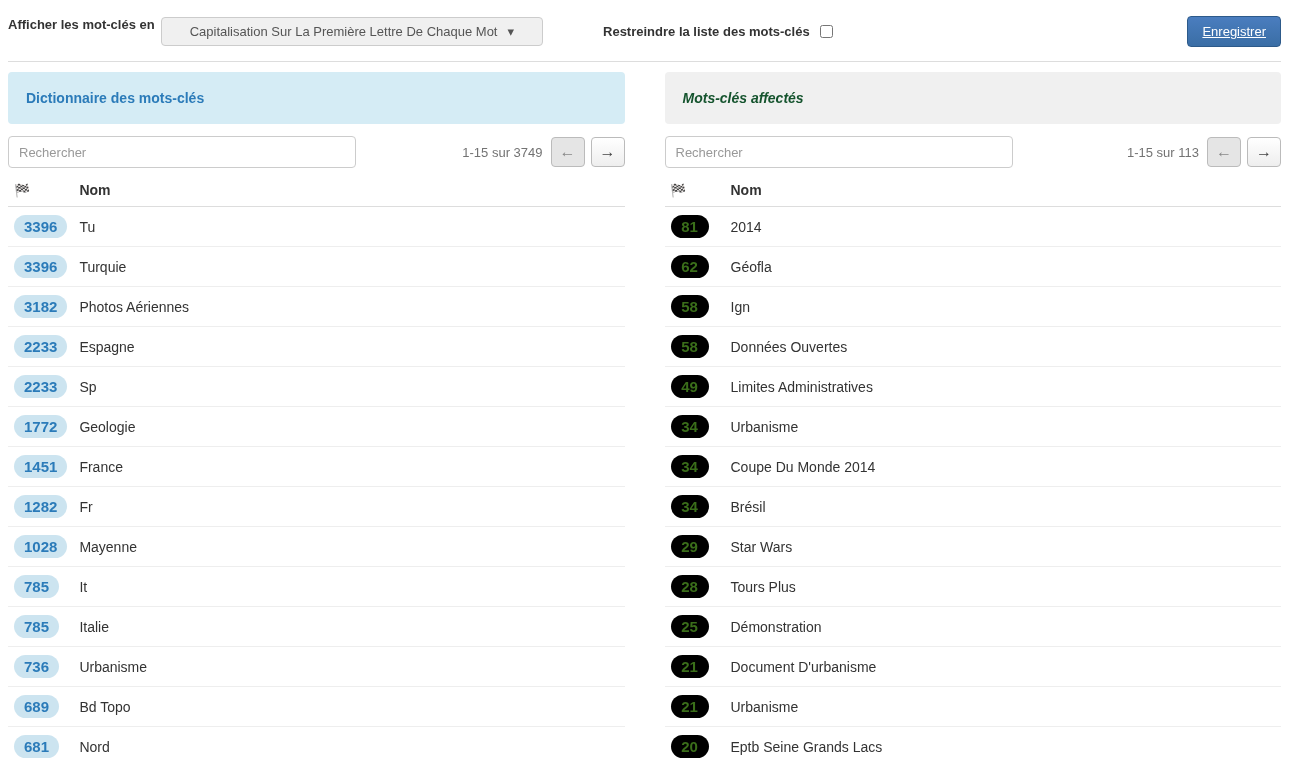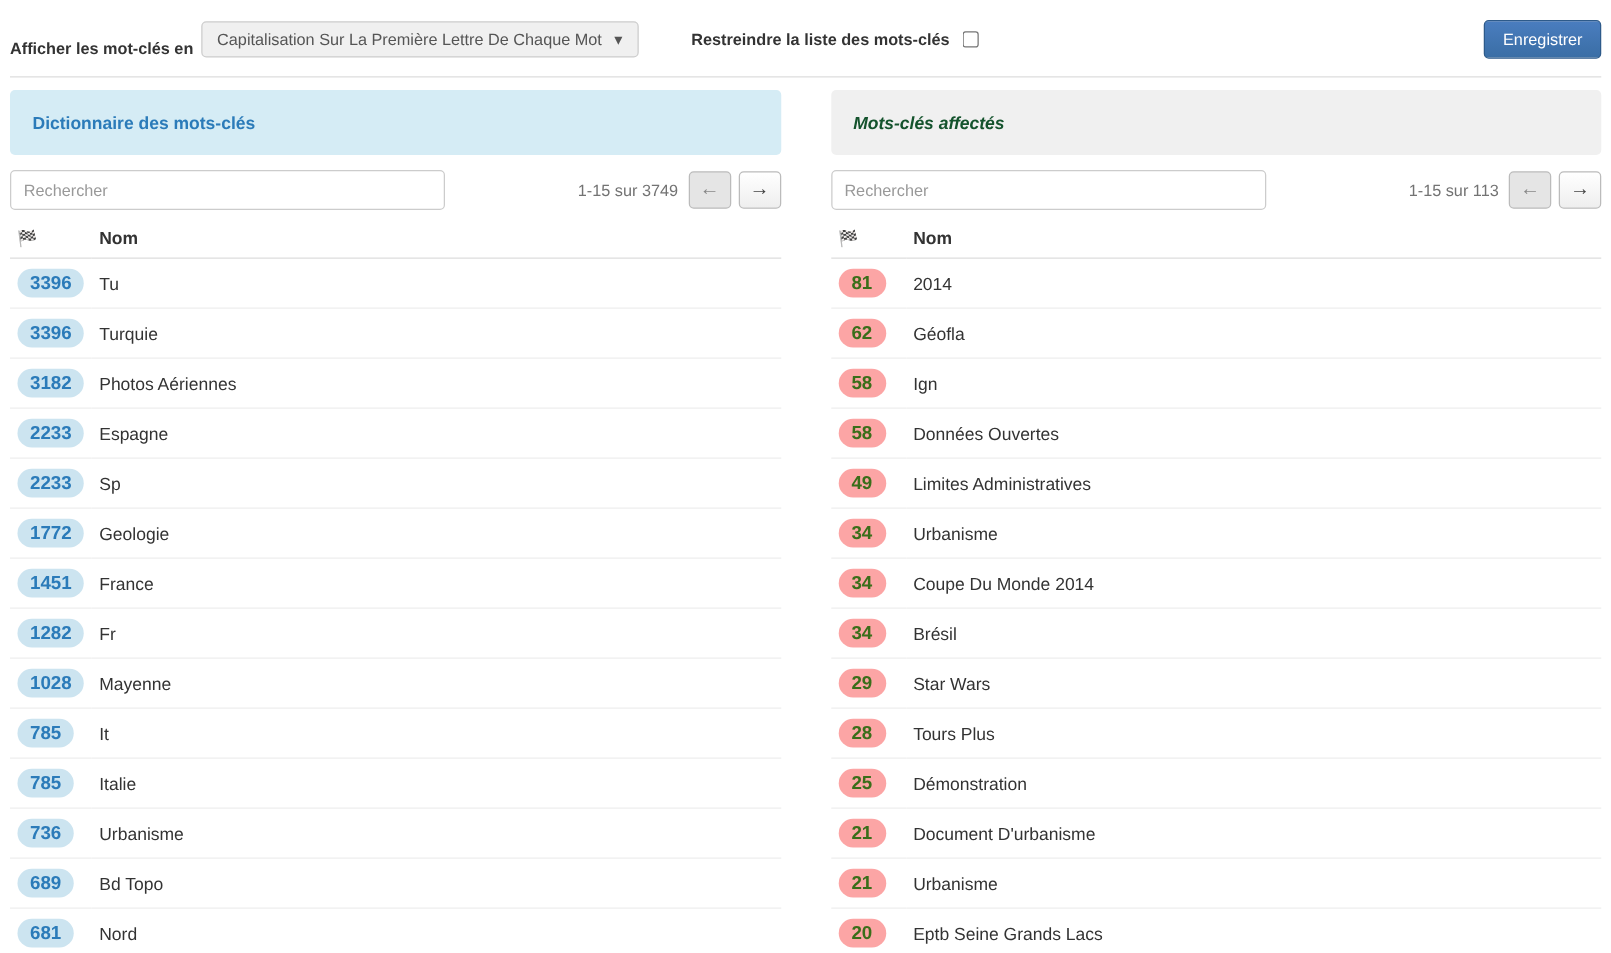--- a/index.html
+++ b/index.html
@@ -1,24 +1,24 @@
 <!DOCTYPE html>
 <html><head>
 <meta charset="utf-8">
 <style>
 * { box-sizing: border-box; margin: 0; padding: 0; }
 body { font-family: "Helvetica Neue", Helvetica, Arial, sans-serif; font-size: 13px; color: #333; background: #fff; padding: 8px; }
 .top-bar { display: flex; align-items: center; padding: 8px 0 14px 0; border-bottom: 1px solid #ddd; }
-.top-bar .left-group { display: flex; align-items: flex-end; gap: 6px; }
-.top-bar .mid-group { margin-left: 42px; display: flex; align-items: center; gap: 6px; }
+.top-bar .left-group { display: flex; align-items: flex-start; gap: 6px; }
+.top-bar .mid-group { margin-left: 60px; display: flex; align-items: center; gap: 6px; }
 .top-bar .right-group { margin-left: auto; }
 .label-bold { font-weight: bold; }
-.dropdown { display: inline-flex; align-items: center; background: #f0f0f0; border: 1px solid #ccc; border-radius: 4px; padding: 6px 12px; font-size: 13px; color: #555; cursor: pointer; }
+.dropdown { display: inline-flex; align-items: center; background: #f0f0f0; border: 1px solid #ccc; border-radius: 4px; padding: 6px 28px; font-size: 13px; color: #555; cursor: pointer; }
 .dropdown .caret { margin-left: 10px; }
-.btn-primary { background: #3a6ea5; background: linear-gradient(#4a7dbf, #3a6ea5); color: #fff; border: 1px solid #2d5a8a; border-radius: 4px; padding: 7px 14px; font-size: 13px; cursor: pointer; }
+.btn-primary { background: #3a6ea5; background: linear-gradient(#4a7dbf, #3a6ea5); color: #fff; border: 1px solid #2d5a8a; border-radius: 4px; padding: 7px 14px; font-size: 13px; cursor: pointer; text-decoration: underline; }
 input[type=checkbox] { margin-left: 4px; }
 
 .panels { display: flex; gap: 40px; margin-top: 10px; }
 .panel { flex: 1; }
 .panel-header { padding: 18px 18px; border-radius: 4px; font-weight: bold; font-size: 14px; }
 .panel-header.active { background: #d5ecf5; color: #2b7bb9; }
 .panel-header.inactive { background: #f0f0f0; color: #14532d; font-style: italic; }
 
 .toolbar { display: flex; align-items: center; margin-top: 12px; margin-bottom: 6px; }
 .search-box { width: 348px; height: 32px; border: 1px solid #ccc; border-radius: 4px; padding: 4px 10px; font-size: 13px; }
@@ -27,21 +27,21 @@
 .pager-btns { display: flex; gap: 6px; margin-left: 8px; }
 .pager-btn { width: 34px; height: 30px; border: 1px solid #bbb; border-radius: 4px; background: linear-gradient(#fff,#eee); font-size: 16px; color: #444; cursor: pointer; display: flex; align-items: center; justify-content: center; }
 .pager-btn.disabled { background: #e5e5e5; color: #888; }
 
 table { width: 100%; border-collapse: collapse; }
 th { text-align: left; font-weight: bold; font-size: 14px; padding: 8px 6px; border-bottom: 1px solid #ddd; }
 th.count-col { width: 60px; }
 td { padding: 8px 6px; border-bottom: 1px solid #eee; font-size: 14px; }
 .badge { display: inline-block; min-width: 38px; text-align: center; padding: 3px 10px; border-radius: 12px; font-size: 15px; font-weight: bold; }
 .badge.blue { background: #cce4f0; color: #2b7bb9; }
-.badge.green { background: #fca5a5; color: #3a6e1a; }
+.badge.green { background: #000000; color: #3a6e1a; }
 .dash-icon { font-size: 13px; color: #333; }
 </style>
 </head>
 <body>
 
 <div class="top-bar">
   <div class="left-group">
     <span class="label-bold">Afficher les mot-clés en</span>
     <div class="dropdown">
       <span>Capitalisation Sur La Première Lettre De Chaque Mot</span>

